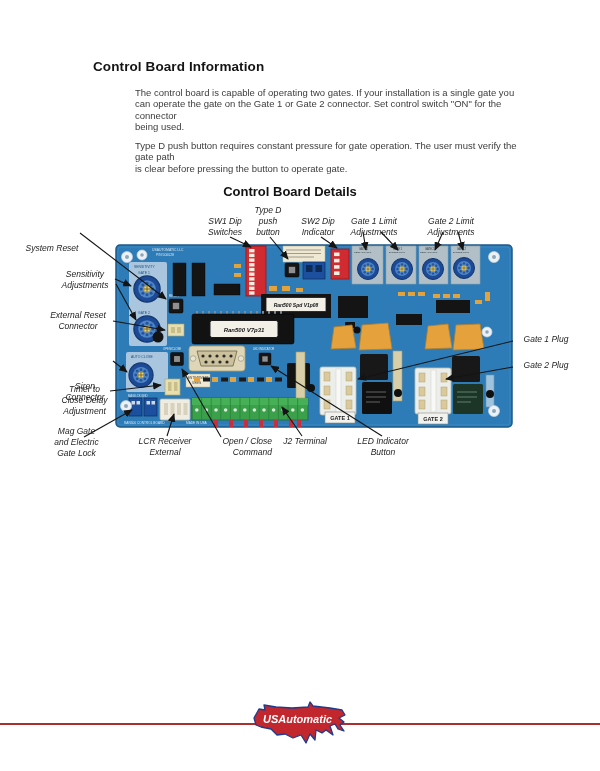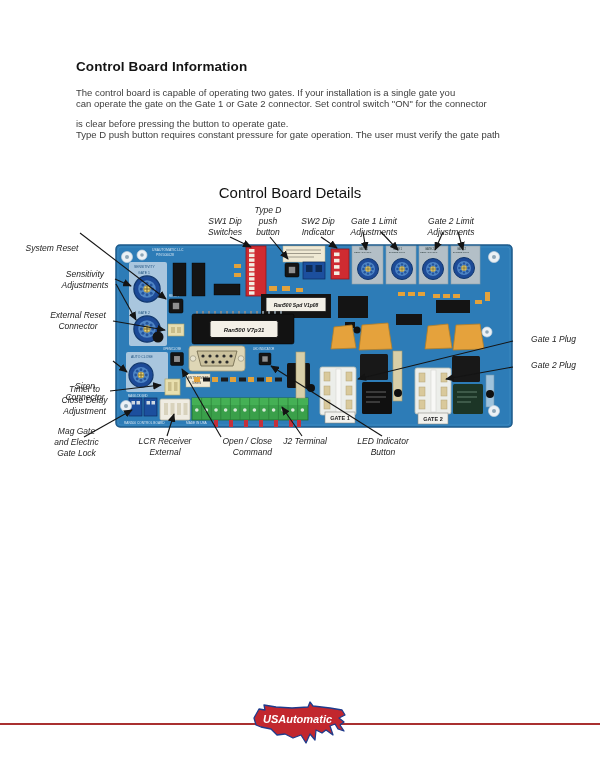--- a/index.html
+++ b/index.html
@@ -1,29 +1,29 @@
 <!DOCTYPE html>
 <html><head>
 <meta charset="utf-8">
 <style>
   html,body{margin:0;padding:0;}
   body{
     width:600px;height:771px;position:relative;background:#ffffff;
     font-family:"Liberation Sans",sans-serif;color:#222;overflow:hidden;
   }
   
-  #doc{position:absolute;left:76px;top:59px;width:432px;}
+  #doc{position:absolute;left:93px;top:59px;width:432px;}
   #doc h1{font-size:13.5px;font-weight:bold;color:#141414;margin:0 0 13px 0;letter-spacing:.1px;}
-  .bodyline{font-size:9.5px;line-height:11.3px;color:#3c3c3c;}
+  .bodyline{font-size:9.5px;line-height:11.3px;color:#3c3c3c;margin-left:42px;}
   .pgap{height:8px;}
   #diagram-title{position:absolute;left:200px;top:184px;width:180px;text-align:center;
-    font-size:15px;font-weight:normal;color:#111;}
+    font-size:13px;font-weight:bold;color:#111;}
   
   .co{position:absolute;font-style:italic;font-size:8.5px;line-height:1.28;color:#1e1e1e;text-align:center;}
-  .co.r{text-align:right;}
+  .co.r{text-align:center;}
   #co-system-reset{left:21px;top:223px;width:62px;margin-top:20px;}
   #co-sw1{left:204px;top:216px;width:42px;}
   #co-typed{left:252px;top:205px;width:32px;}
   #co-sw2{left:297px;top:216px;width:42px;}
   #co-g1limit{left:347px;top:216px;width:54px;font-style:italic;}
   #co-g2limit{left:424px;top:216px;width:54px;}
   #co-sens{left:58px;top:269px;width:54px;}
   #co-extreset{left:46px;top:310px;width:64px;}
   #co-timer{left:58px;top:358px;width:53px;margin-top:26px;}
   #co-siren{left:62px;top:381px;width:46px;}
@@ -40,23 +40,24 @@
   #board-svg{position:absolute;left:0;top:0;}
   svg text{font-family:"Liberation Sans",sans-serif;}
 </style>
 </head>
 <body>
 
 <div id="doc">
   <h1>Control Board Information</h1>
   <div class="bodyline">The control board is capable of operating two gates. If your installation is a single gate you</div>
   <div class="bodyline">can operate the gate on the Gate 1 or Gate 2 connector. Set control switch "ON" for the connector</div>
+  <div class="bodyline">being used.</div>
   <div class="pgap"></div>
+  <div class="bodyline">Type D push button requires constant pressure for gate operation. The user must verify the gate path</div>
   <div class="bodyline">is clear before pressing the button to operate gate.</div>
-  <div class="bodyline">Type D push button requires constant pressure for gate operation. The user must verify the gate path</div>
 </div>
 
 <div id="diagram-title">Control Board Details</div>
 
 <svg id="board-svg" width="600" height="771" viewBox="0 0 600 771">
   <defs>
     <marker id="ah" markerWidth="9" markerHeight="7" refX="7.2" refY="3.5" orient="auto">
       <path d="M0,0 L8,3.5 L0,7 Z" fill="#141414"></path>
     </marker>
     <g id="pot">

